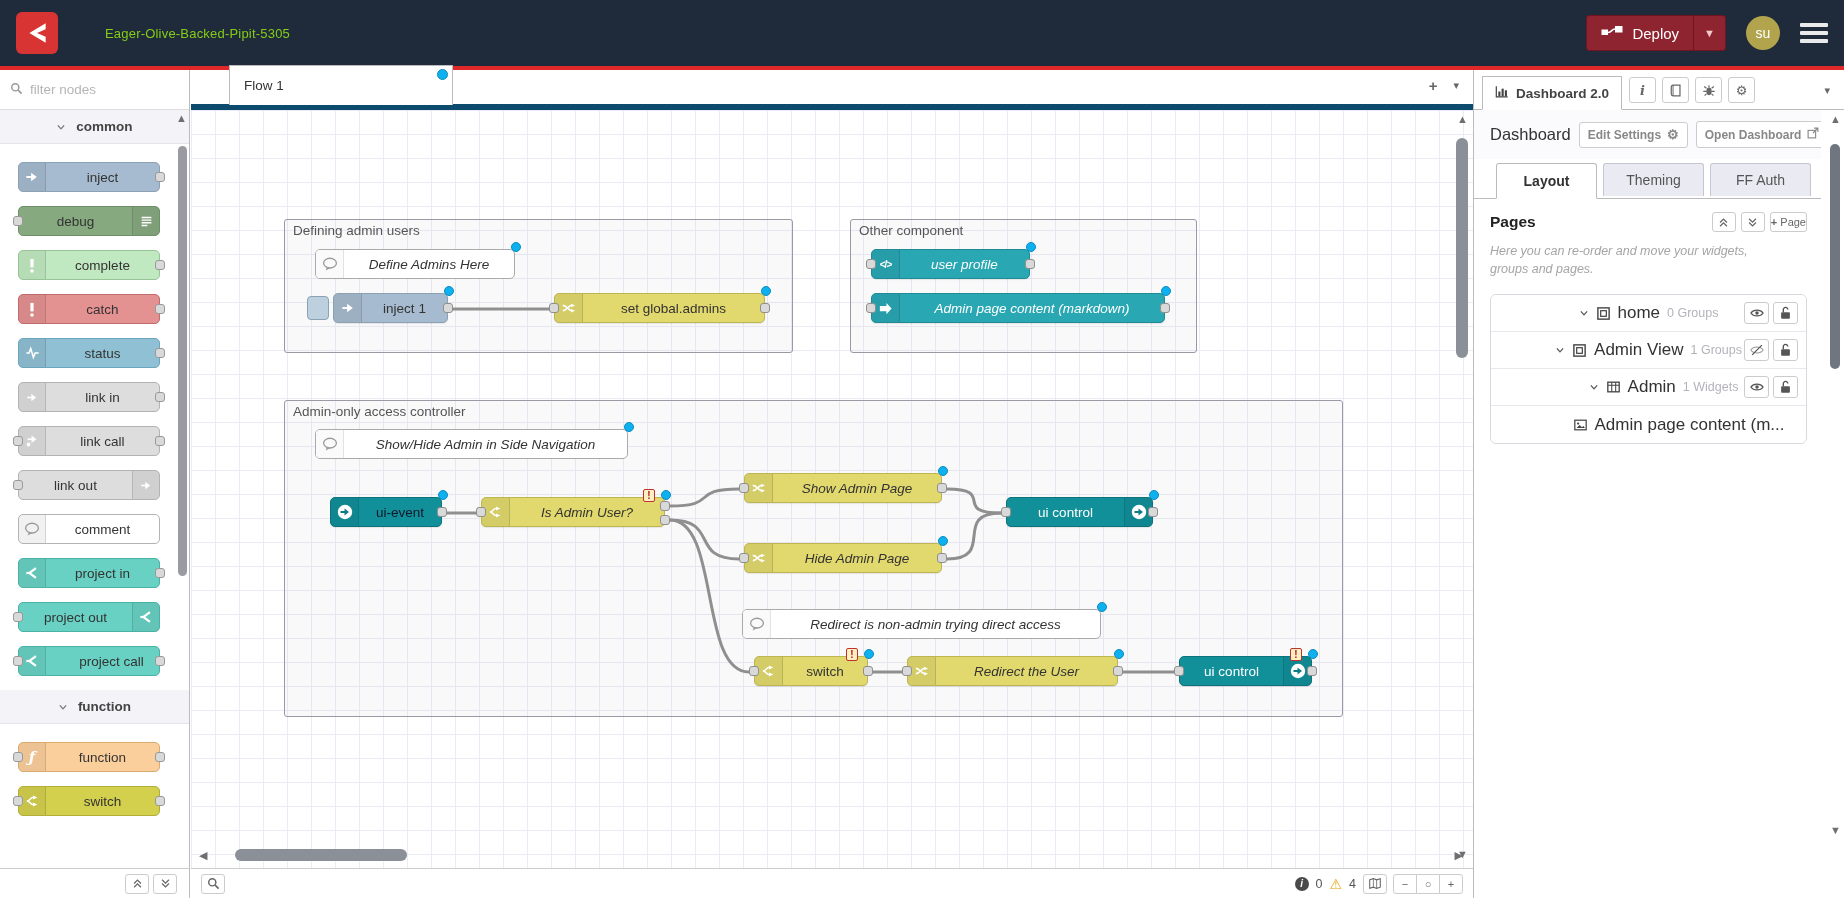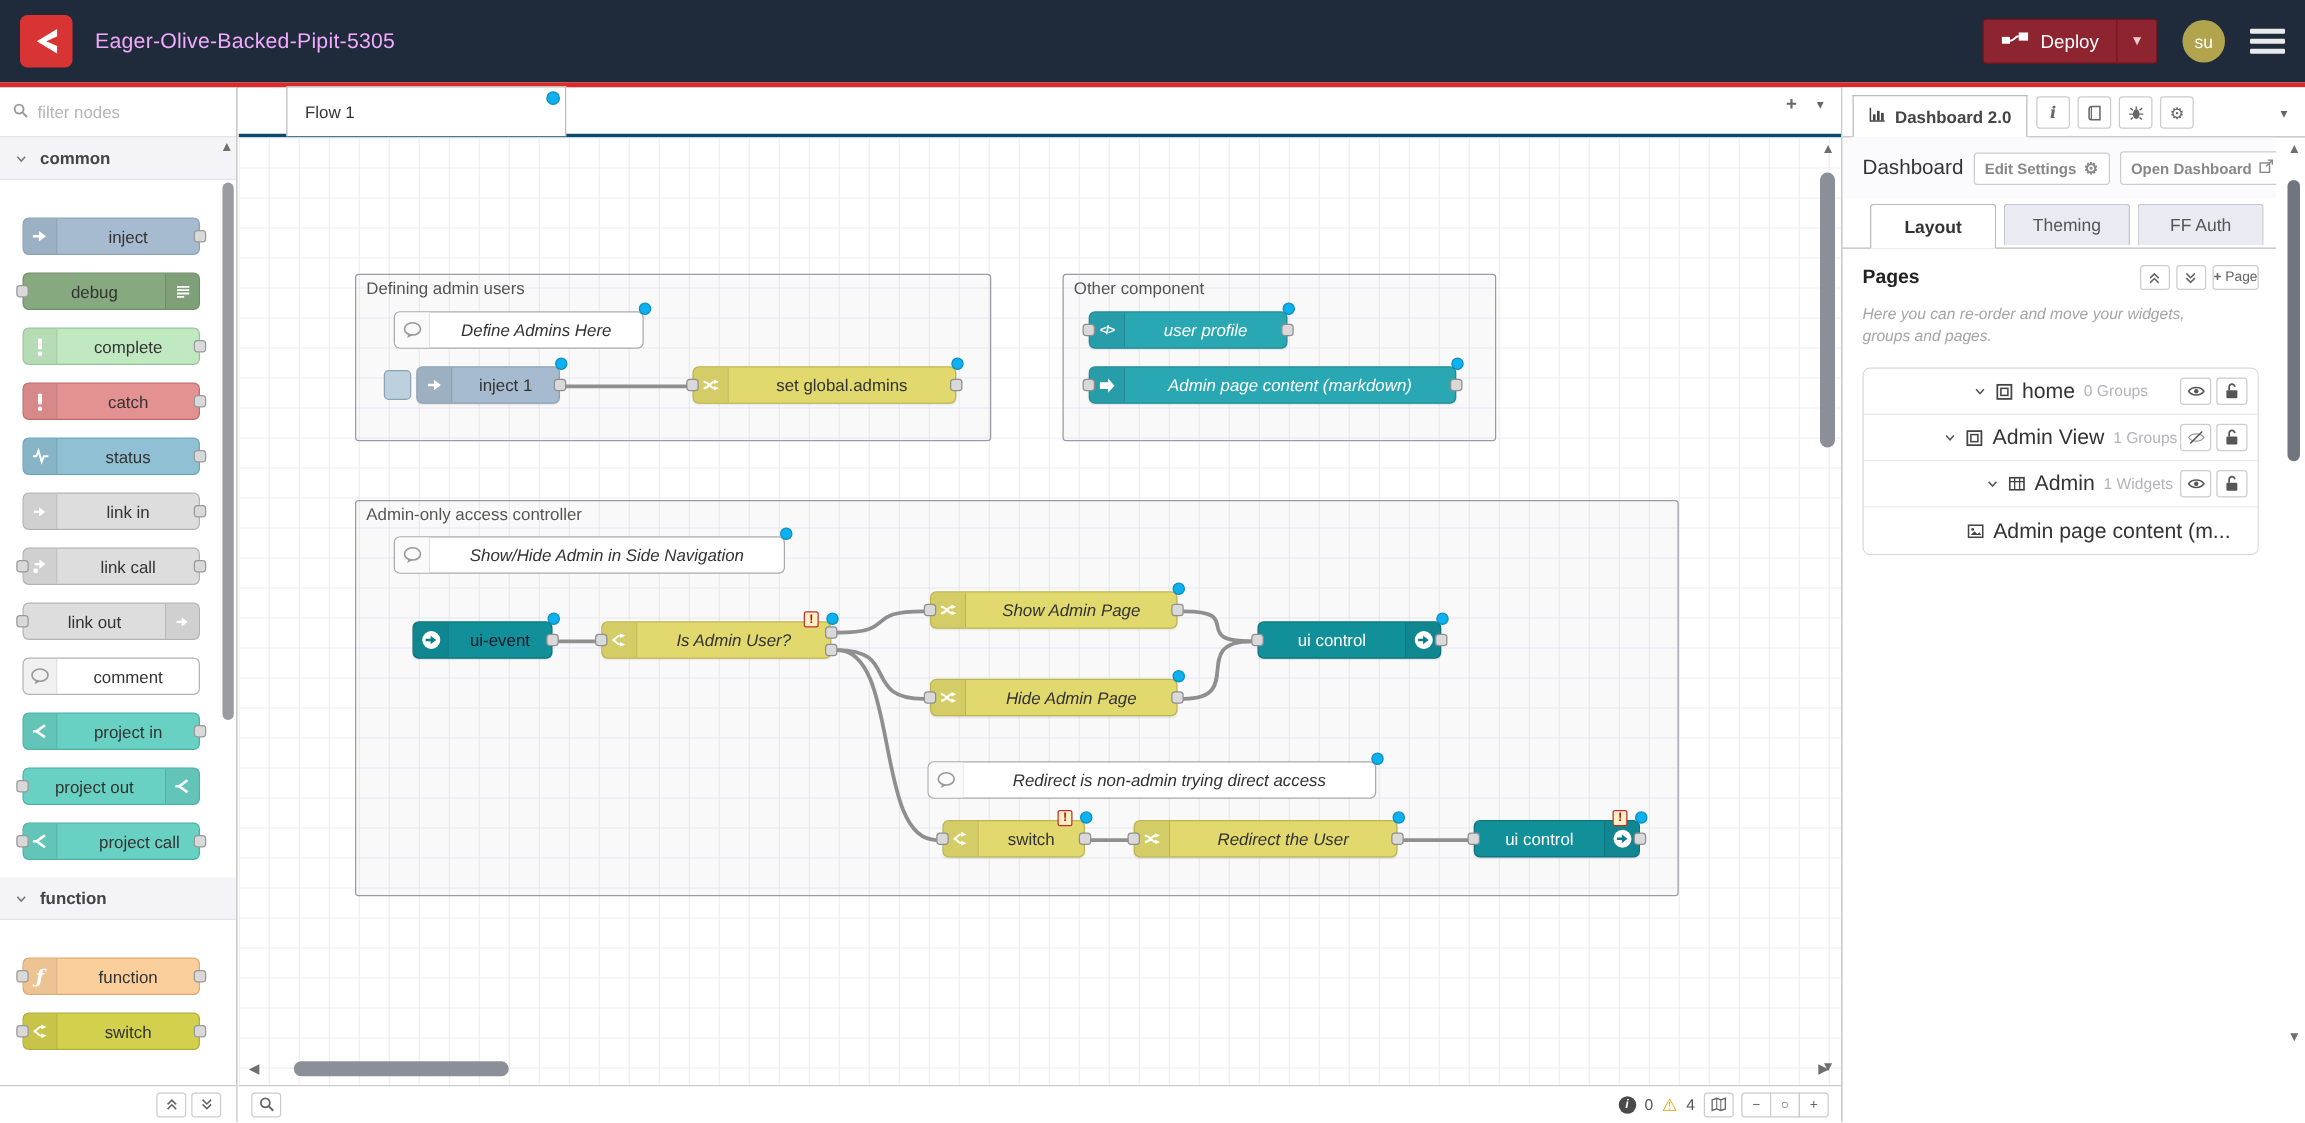--- a/index.html
+++ b/index.html
@@ -3,56 +3,56 @@
 <meta charset="utf-8">
 <style>
   * { margin:0; padding:0; box-sizing:border-box; }
   body { font-family:"Liberation Sans", sans-serif; background:#fff; }
   .app { position:relative; width:1844px; height:898px; overflow:hidden; background:#fff; font-size:14px; color:#333; }
 
   
   .topbar { position:absolute; top:0; left:0; right:0; height:66px; background:#1f2b3a; display:flex; align-items:center; padding:0 16px; }
   .redline { position:absolute; top:66px; left:0; right:0; height:4px; background:#e02828; }
   .logo { width:42px; height:42px; background:#d93434; border-radius:6px; display:flex; align-items:center; justify-content:center; margin-right:18px; }
-  .apptitle { color:#f0abfc; font-size:17px; letter-spacing:.2px; }
+  .apptitle { color:#84cc16; font-size:13px; letter-spacing:.2px;margin-left:29px; }
   .top-right { margin-left:auto; display:flex; align-items:center; gap:20px; }
   .deploy-btn { display:flex; align-items:center; background:#8e2430; border:1px solid #70141f; border-radius:3px; height:36px; color:#fff; cursor:pointer; }
   .deploy-main { display:flex; align-items:center; gap:9px; padding:0 14px; font-size:15px; }
   .deploy-caret { border-left:1px solid #70141f; padding:0 10px; align-self:stretch; display:flex; align-items:center; color:#f0c9c9; font-size:11px; }
   .avatar { width:34px; height:34px; border-radius:50%; background:#b2a34d; color:#fff; font-size:14px; display:flex; align-items:center; justify-content:center; }
   .hamburger { width:28px; display:flex; flex-direction:column; gap:4px; cursor:pointer; }
   .hamburger div { height:4px; background:#e8eaec; border-radius:1px; }
 
   
   .palette { position:absolute; top:70px; left:0; width:190px; bottom:0; border-right:1px solid #bbb; background:#fff; }
   .workspace { position:absolute; top:70px; left:191px; width:1282px; bottom:0; }
   .sidebar { position:absolute; top:70px; left:1473px; right:0; bottom:0; border-left:1px solid #bbb; background:#fff; }
 
   
   .palette-filter { height:40px; border-bottom:1px solid #ddd; display:flex; align-items:center; padding:0 10px; gap:7px; color:#999; }
   .palette-filter input { border:none; outline:none; font-size:13.5px; width:130px; font-family:inherit; color:#ef4444; }
   .palette-filter input::placeholder { color:#b5b5b5; }
   .palette-body { position:absolute; top:40px; left:0; right:0; bottom:30px; overflow:hidden; }
-  .pcat { height:34px; background:#f3f3f8; border-bottom:1px solid #e3e3ea; display:flex; align-items:center; gap:10px; padding:0 12px; font-size:13.5px; font-weight:bold; color:#444; cursor:pointer; margin-bottom:30px; }
+  .pcat { height:34px; background:#f3f3f8; border-bottom:1px solid #e3e3ea; display:flex; align-items:center; gap:10px; padding:0 12px; font-size:13.5px; font-weight:bold; color:#444; cursor:pointer; margin-bottom:18px;justify-content:center; }
   .pcat .chev { color:#777; display:flex; }
   .pitem { position:relative; width:142px; height:30px; margin:0 0 14px 18px; border-radius:5px; border:1px solid; display:flex; align-items:center; cursor:grab; font-size:13.5px; }
   .pitem .nicon { width:27px; align-self:stretch; display:flex; align-items:center; justify-content:center; background:rgba(0,0,0,.055); }
   .pitem .nicon.left { border-right:1px solid rgba(0,0,0,.12); border-radius:4px 0 0 4px; }
   .pitem .nicon.right { border-left:1px solid rgba(0,0,0,.12); border-radius:0 4px 4px 0; }
   .pitem .plabel { flex:1; text-align:center; padding:0 4px; white-space:nowrap; }
   .pport { position:absolute; width:10px; height:10px; background:#d9d9d9; border:1px solid #999; border-radius:3px; top:9px; }
   .pport.l { left:-6px; } .pport.r { right:-6px; }
   .palette-sb { position:absolute; top:40px; right:1px; width:10px; bottom:30px; }
   .palette-sb .thumb { position:absolute; top:36px; left:0; width:9px; height:430px; background:#9a9aa2; border-radius:5px; }
   .palette-sb .arr { position:absolute; left:-2px; font-size:11px; color:#6f6f6f; }
   .palette-footer { position:absolute; left:0; right:0; bottom:0; height:30px; border-top:1px solid #ccc; display:flex; align-items:center; justify-content:flex-end; padding-right:12px; gap:4px; background:#fff; }
   .sqbtn { min-width:24px; height:20px; border:1px solid #ccc; border-radius:3px; background:#fff; display:flex; align-items:center; justify-content:center; color:#666; cursor:pointer; font-size:11px; }
 
   
-  .tabbar { height:40px; border-bottom:3px solid #0c4a6e; background:#fff; display:flex; align-items:center; position:relative; }
+  .tabbar { height:40px; border-bottom:6px solid #0c4a6e; background:#fff; display:flex; align-items:flex-end; position:relative; }
   .flow-tab { position:relative; width:224px; height:40px; margin-left:38px; background:#fff; border:1px solid #bbb; border-bottom:none; display:flex; align-items:center; padding:0 14px; font-size:13.5px; color:#333; cursor:pointer; z-index:2; margin-bottom:-1px; }
   .tab-dot { position:absolute; top:3px; right:4px; width:11px; height:11px; border-radius:50%; background:#0eb1ef; border:1px solid #0a8dc0; }
   .tabbar-right { margin-left:auto; display:flex; align-items:center; gap:16px; padding:0 14px 10px 0; color:#666; }
   .tabbar-right .tbtn { cursor:pointer; font-size:15px; color:#666; }
 
   .canvas { position:absolute; top:40px; left:0; right:0; bottom:30px; background:#fff;
     background-image: linear-gradient(#eaebf4 1px, transparent 1px), linear-gradient(90deg, #eaebf4 1px, transparent 1px);
     background-size:24px 24px; overflow:hidden; }
   .group { position:absolute; border:1px solid #9a9aa5; border-radius:3px; background:rgba(140,140,165,.05); }
   .group .glabel { position:absolute; top:3px; left:8px; font-size:13.5px; color:#555; white-space:nowrap; }

